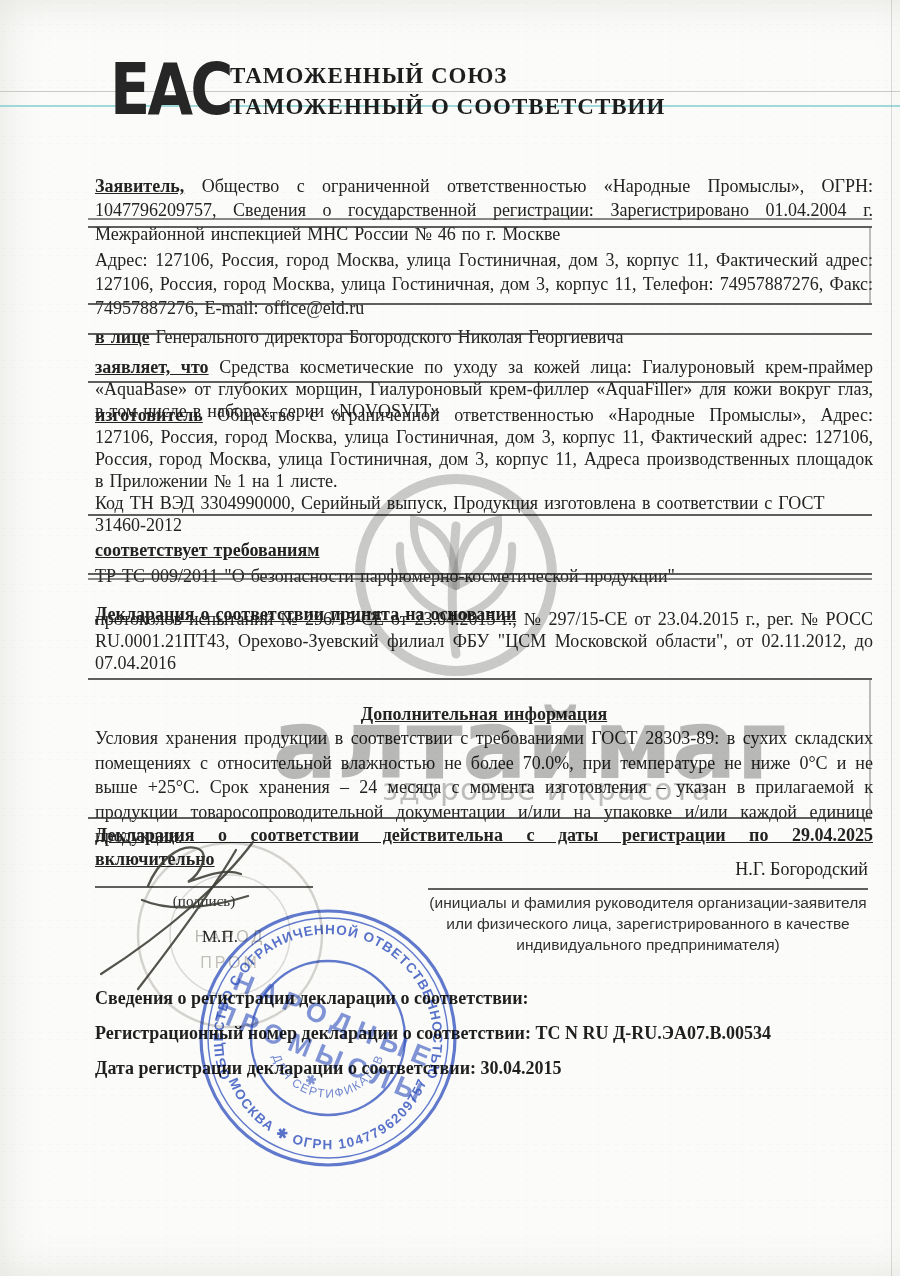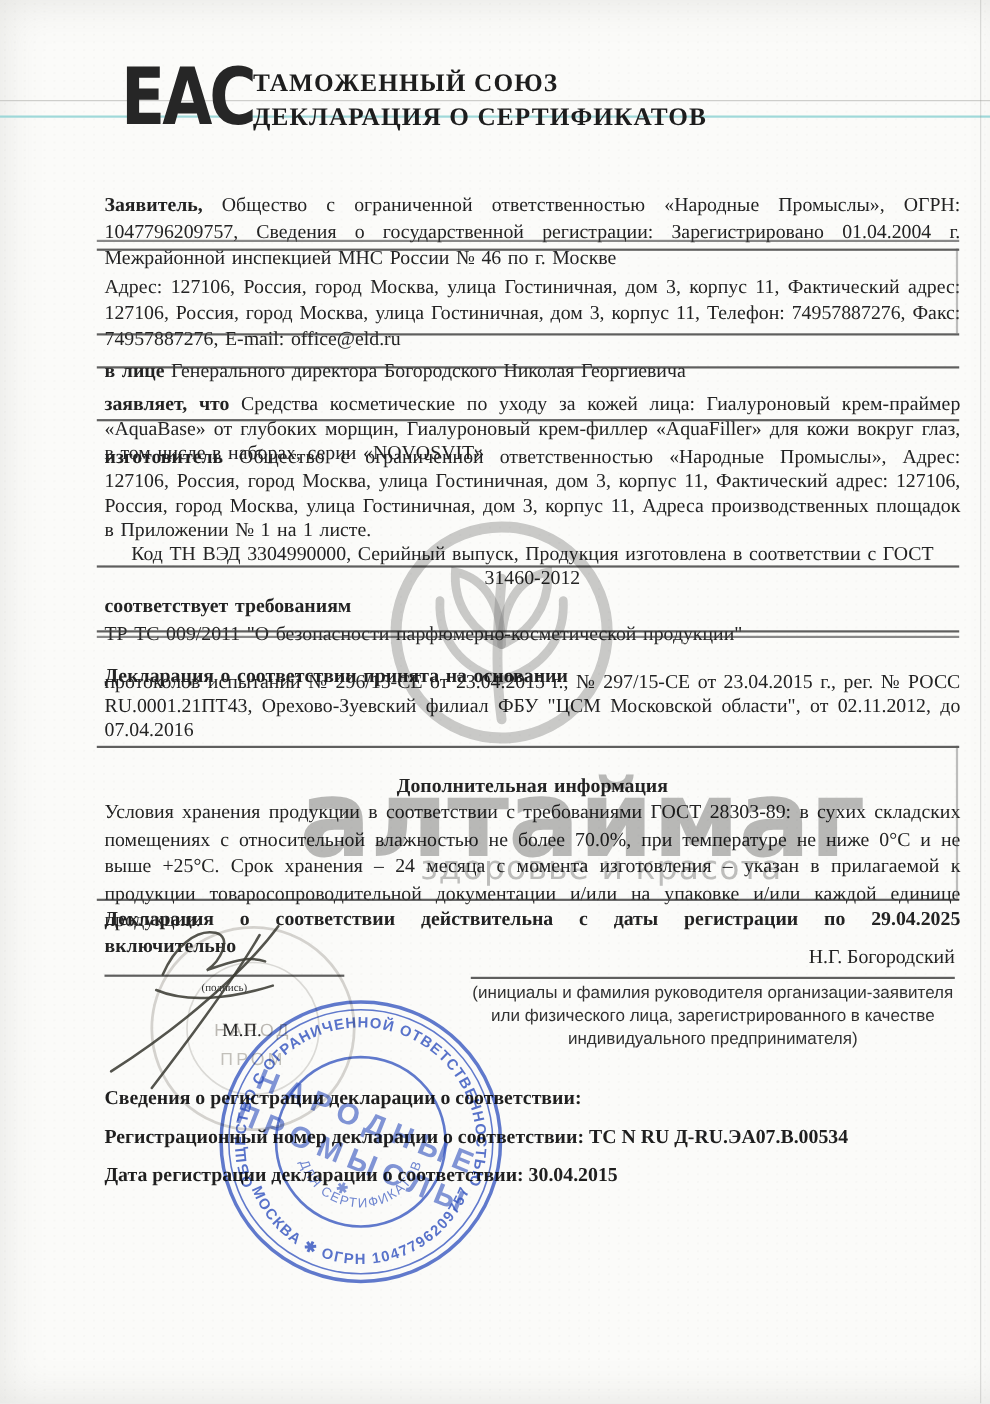--- a/index.html
+++ b/index.html
@@ -6,75 +6,75 @@
   body{width:900px;height:1276px;overflow:hidden;background:#e8e8e6;}
   .page{position:relative;width:900px;height:1276px;background:#fbfbf9;
         background-image:radial-gradient(rgba(60,60,55,0.025) 1px, transparent 1.2px);
         background-size:9px 7px;
         box-shadow:inset 0 0 40px rgba(120,120,115,.18);
         font-family:"Liberation Serif", serif;color:#202020;padding-left:21px;}
   .abs{position:absolute;}
   .row{position:absolute;left:95px;width:778px;font-size:18px;line-height:24px;
        text-align:justify;word-spacing:1.5px;color:#232323;}
   .tight{line-height:22px;}
-  .b{font-weight:bold;}
+  .b{font-weight:bold;text-decoration:underline;}
   .hline{position:absolute;left:88px;width:784px;height:2px;background:#3c3c3c;opacity:.82;}
   .thin{height:1.5px;opacity:.6;}
   .justlast{text-align:justify;text-align-last:justify;}
   .sans{font-family:"Liberation Sans", sans-serif;}
   .eac{position:absolute;left:110px;top:48px;font-family:"DejaVu Sans", sans-serif;
        font-weight:900;font-size:64px;letter-spacing:-3px;color:#262626;
        transform:scaleY(1.12) scaleX(.92);transform-origin:left top;}
   .title{position:absolute;left:230px;top:60px;width:600px;
          font-weight:bold;font-size:23px;line-height:31px;letter-spacing:1px;color:#1d1d1d;}
   .cyanline{position:absolute;left:0;top:105px;width:900px;height:2px;background:#8ed2d3;opacity:.85;}
   .grayline{position:absolute;left:0;top:91px;width:900px;height:1px;background:#c9c9c6;}
   .vline{position:absolute;width:1.5px;background:#5a5a5a;opacity:.38;}
   .scanedge{position:absolute;left:891px;top:0;width:1px;height:1276px;background:#9a9a98;opacity:.35;}
   .wm{mix-blend-mode:multiply;}
   .wm-brand{position:absolute;left:272px;top:688px;font-family:"DejaVu Sans", sans-serif;
             font-weight:bold;font-size:97px;letter-spacing:-1px;color:rgba(124,124,124,.52);}
   .wm-tag{position:absolute;left:382px;top:772px;font-family:"DejaVu Sans", sans-serif;
           font-size:30px;letter-spacing:1px;color:rgba(140,140,140,.55);}
-  .sigcap{position:absolute;left:95px;top:893px;width:218px;text-align:center;font-size:10px;color:#2c2c2c;}
+  .sigcap{position:absolute;left:95px;top:893px;width:218px;text-align:center;font-size:15px;color:#2c2c2c;}
   .mp{position:absolute;left:168px;top:927px;font-size:17px;color:#2c2c2c;margin-left:34px;}
   .headname{position:absolute;left:428px;top:859px;width:440px;text-align:right;font-size:18px;color:#222;}
   .headcap{position:absolute;left:428px;top:892px;width:440px;text-align:center;
            font-size:15.5px;line-height:21px;color:#323232;}
   .regline{position:absolute;left:95px;width:778px;font-weight:bold;font-size:18px;color:#1f1f1f;}
   svg text{font-family:"Liberation Sans", sans-serif;}
 </style>
 </head>
 <body>
 
 <div class="page">
 
   <div class="grayline"></div>
   <div class="cyanline"></div>
   <div class="eac">ЕАС</div>
   <div class="title">
     <div>ТАМОЖЕННЫЙ СОЮЗ</div>
-    <div>ДЕКЛАРАЦИЯ О СЕРТИФИКАТОВ</div>
+    <div>ТАМОЖЕННЫЙ О СООТВЕТСТВИИ</div>
   </div>
 
   <p class="row" style="top:156px"><b class="b">Заявитель,</b> <span>Общество с ограниченной ответственностью «Народные Промыслы», ОГРН: 1047796209757, Сведения о государственной регистрации: Зарегистрировано 01.04.2004 г. Межрайонной инспекцией МНС России № 46 по г. Москве</span></p>
   <div class="hline thin" style="top:218px"></div>
   <div class="hline" style="top:226px"></div>
 
   <p class="row" style="top:230px"><span>Адрес:</span> <span>127106, Россия, город Москва, улица Гостиничная, дом 3, корпус 11, Фактический адрес: 127106, Россия, город Москва, улица Гостиничная, дом 3, корпус 11, Телефон: 74957887276, Факс: 74957887276, E-mail: office@eld.ru</span></p>
   <div class="hline" style="top:303px"></div>
 
   <p class="row" style="top:307px"><b class="b">в лице</b> <span>Генерального директора Богородского Николая Георгиевича</span></p>
   <div class="hline" style="top:333px"></div>
 
   <p class="row tight" style="top:338px"><b class="b">заявляет, что</b> <span>Средства косметические по уходу за кожей лица: Гиалуроновый крем-праймер «AquaBase» от глубоких морщин, Гиалуроновый крем-филлер «AquaFiller» для кожи вокруг глаз, в том числе в наборах, серии «NOVOSVIT»</span></p>
   <div class="hline" style="top:381px"></div>
 
   <p class="row tight" style="top:386px"><b class="b">изготовитель</b> <span>Общество с ограниченной ответственностью «Народные Промыслы», Адрес: 127106, Россия, город Москва, улица Гостиничная, дом 3, корпус 11, Фактический адрес: 127106, Россия, город Москва, улица Гостиничная, дом 3, корпус 11, Адреса производственных площадок в Приложении № 1 на 1 листе.</span></p>
-  <p class="row tight" style="top:474px;text-align:center"><span>Код ТН ВЭД 3304990000, Серийный выпуск, Продукция изготовлена в соответствии с ГОСТ 31460-2012</span></p>
+  <p class="row tight" style="top:474px;text-align:left"><span>Код ТН ВЭД 3304990000, Серийный выпуск, Продукция изготовлена в соответствии с ГОСТ 31460-2012</span></p>
   <div class="hline" style="top:514px"></div>
 
   <p class="row b" style="top:520px;text-align:left">соответствует требованиям</p>
   <p class="row" style="top:546px;text-align:left">ТР ТС 009/2011 "О безопасности парфюмерно-косметической продукции"</p>
   <div class="hline" style="top:573px"></div>
   <div class="hline thin" style="top:578px"></div>
 
   <p class="row b" style="top:584px;text-align:left">Декларация о соответствии принята на основании</p>
   <p class="row tight" style="top:590px">протоколов испытаний № 296/15-СЕ от 23.04.2015 г., № 297/15-СЕ от 23.04.2015 г., рег. № РОСС RU.0001.21ПТ43, Орехово-Зуевский филиал ФБУ "ЦСМ Московской области", от 02.11.2012, до 07.04.2016</p>
   <div class="hline" style="top:678px"></div>

